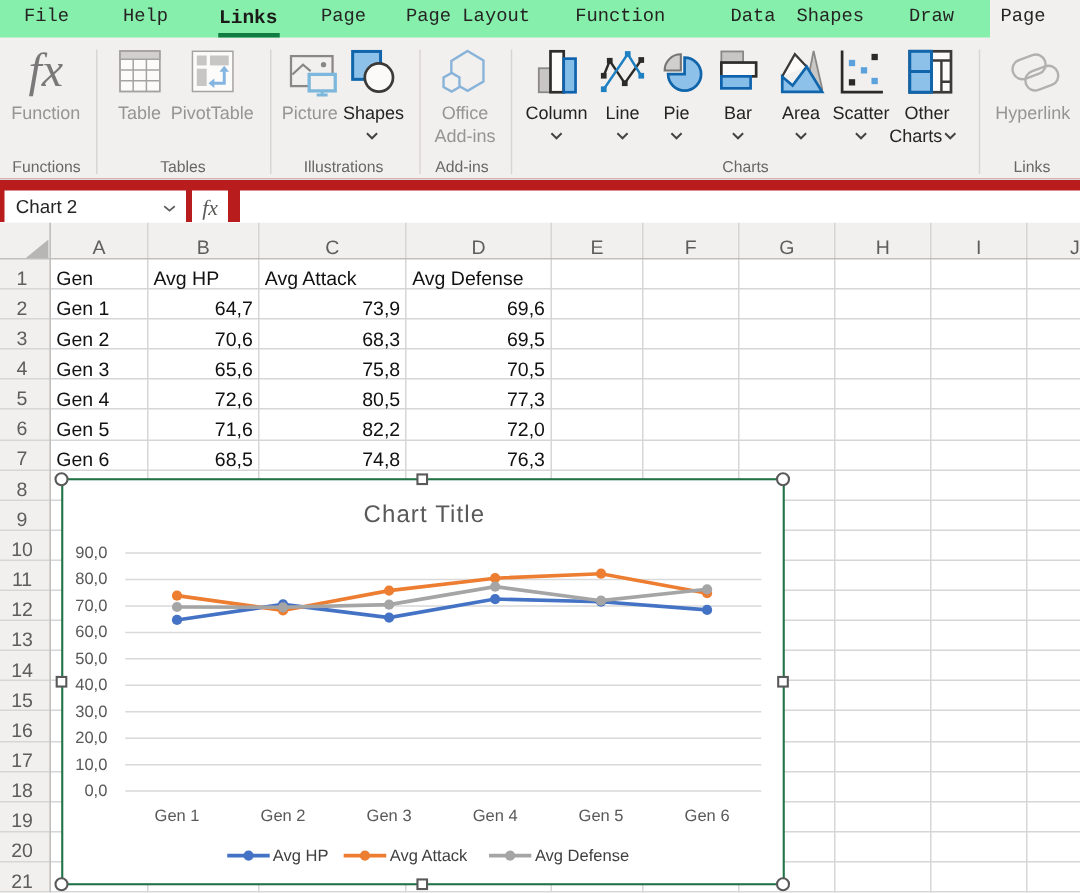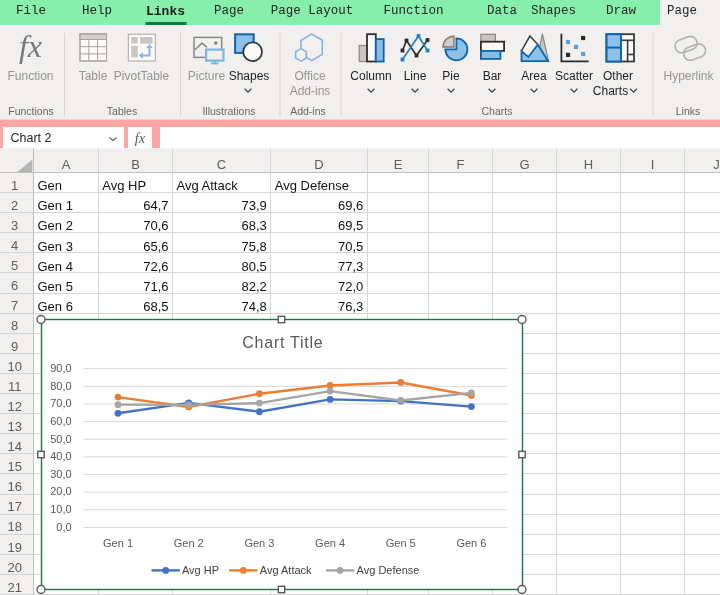--- a/index.html
+++ b/index.html
@@ -5,21 +5,21 @@
 * { margin:0; padding:0; box-sizing:border-box; }
 html,body { width:720px; height:595px; overflow:hidden;
   font-family:"Liberation Sans", sans-serif; background:#f1f0ef; }
 .tabbar { position:absolute; left:0; top:0; width:660px; height:25px; background:#86efac;font-family:Liberation Mono, monospace; }
 .tab { position:absolute; top:3.5px; transform:translateX(-50%); font-size:12.5px;
   color:#252423; white-space:nowrap; }
 .tab.active { font-weight:bold; font-size:13px; color:#1b1a19; }
 .tab.active::after { content:""; position:absolute; left:-1px; right:-1px; top:18.5px;
   height:3px; background:#107C41; }
 .ribbon { position:absolute; left:0; top:25px; width:720px; height:94px; }
-.fbar { position:absolute; left:0; top:119px; width:720px; height:30px; background:#fca5a5;
+.fbar { position:absolute; left:0; top:119px; width:720px; height:30px; background:#b91c1c;
   border-top:1px solid #dcdad8; }
 .namebox { position:absolute; left:2.5px; top:7px; width:121.5px; height:22.5px; background:#fff; }
 .namebox span { position:absolute; left:8px; top:4px; font-size:12.5px; color:#252423; }
 .fxbox { position:absolute; left:127.5px; top:7px; width:24px; height:22.5px; background:#fff; }
 .ffield { position:absolute; left:159.5px; top:7px; width:560.5px; height:22.5px; background:#fff; }
 .gridwrap { position:absolute; left:0; top:148px; width:720px; height:447px; }
 svg text { font-family:"Liberation Sans", sans-serif; }
 </style>
 </head>
 <body>

